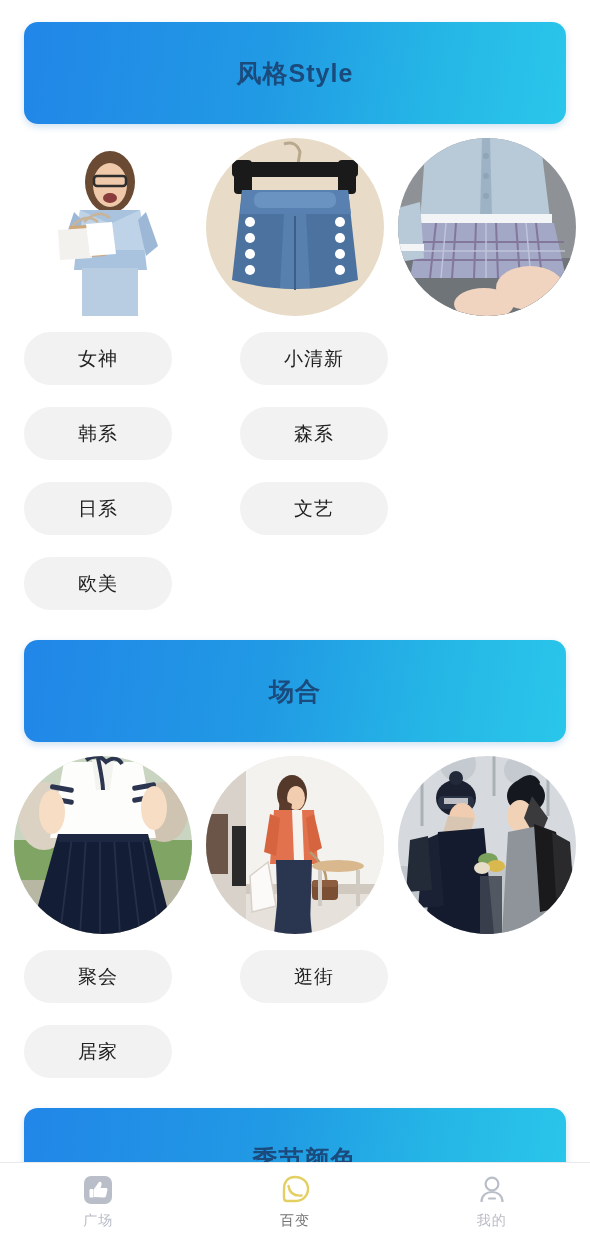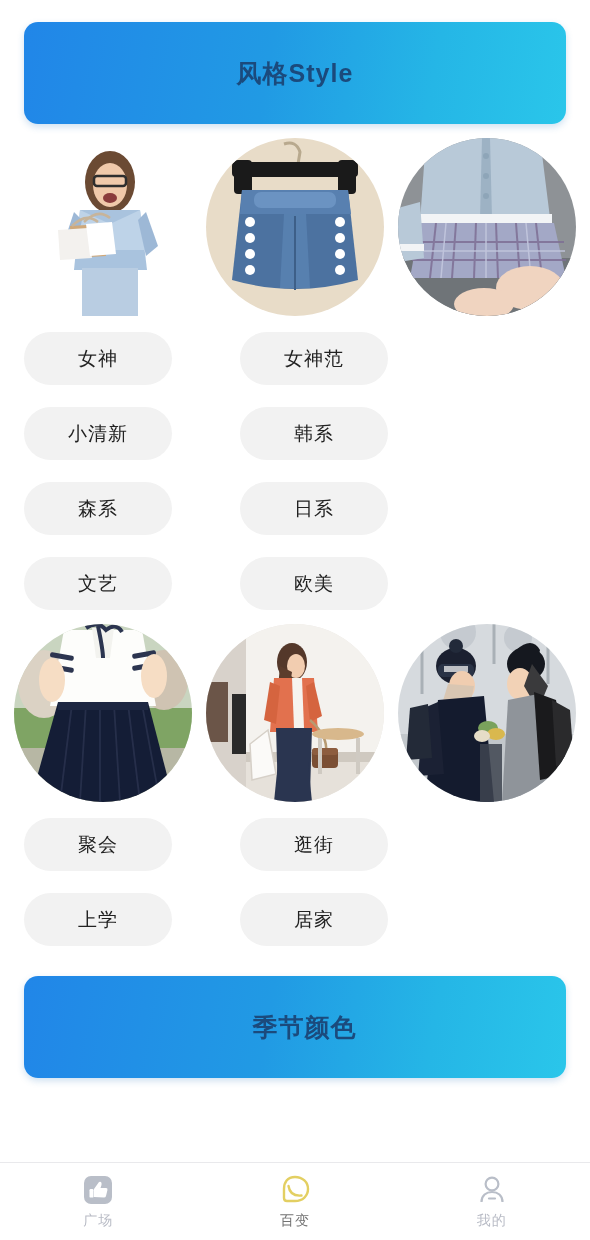--- a/index.html
+++ b/index.html
@@ -156,29 +156,31 @@
           <ellipse cx="132" cy="150" rx="34" ry="22" fill="#f0d4c0"></ellipse>
           <ellipse cx="86" cy="166" rx="30" ry="16" fill="#f0d4c0"></ellipse>
           <path d="M0 70 L22 64 L26 120 L0 124 Z" fill="#b8c9d8"></path>
           <rect x="0" y="106" width="26" height="7" fill="#f2f4f6"></rect>
         </svg>
       </div>
     </div>
 
     <div class="tag-grid">
       <div class="tag">女神</div>
-      <div class="tag">女神范</div>
       <div class="tag">小清新</div>
       <div class="tag">韩系</div>
       <div class="tag">森系</div>
       <div class="tag">日系</div>
       <div class="tag">文艺</div>
       <div class="tag">欧美</div>
     </div>
 
+    <div class="banner" style="margin-top:30px;">
+      <div class="banner-title">场合</div>
+    </div>
 
     <div class="img-row">
       <div class="thumb">
         <svg viewBox="0 0 178 178" preserveAspectRatio="xMidYMid slice">
           <rect width="178" height="178" fill="#c9d5c0"></rect>
           <rect y="84" width="178" height="40" fill="#7fa464"></rect>
           <rect y="124" width="178" height="54" fill="#b7b7a4"></rect>
           <ellipse cx="30" cy="60" rx="26" ry="34" fill="#dbd2c4"></ellipse>
           <ellipse cx="150" cy="56" rx="24" ry="30" fill="#cfc3b2"></ellipse>
           <path d="M50 6 L128 6 L142 82 L36 82 Z" fill="#fdfdfb"></path>
@@ -261,21 +263,20 @@
           <ellipse cx="98" cy="110" rx="9" ry="6" fill="#d9b84e"></ellipse>
           <ellipse cx="84" cy="112" rx="8" ry="6" fill="#e6ddc8"></ellipse>
           <rect x="82" y="120" width="22" height="58" fill="#3e4450" opacity="0.85"></rect>
         </svg>
       </div>
     </div>
 
     <div class="tag-grid">
       <div class="tag">聚会</div>
       <div class="tag">逛街</div>
-      <div class="tag">上学</div>
       <div class="tag">居家</div>
     </div>
 
     <div class="banner" style="margin-top:30px;padding-left:19px;">
       <div class="banner-title">季节颜色</div>
     </div>
 
     <div class="spacer-bottom"></div>
   </div>
 

